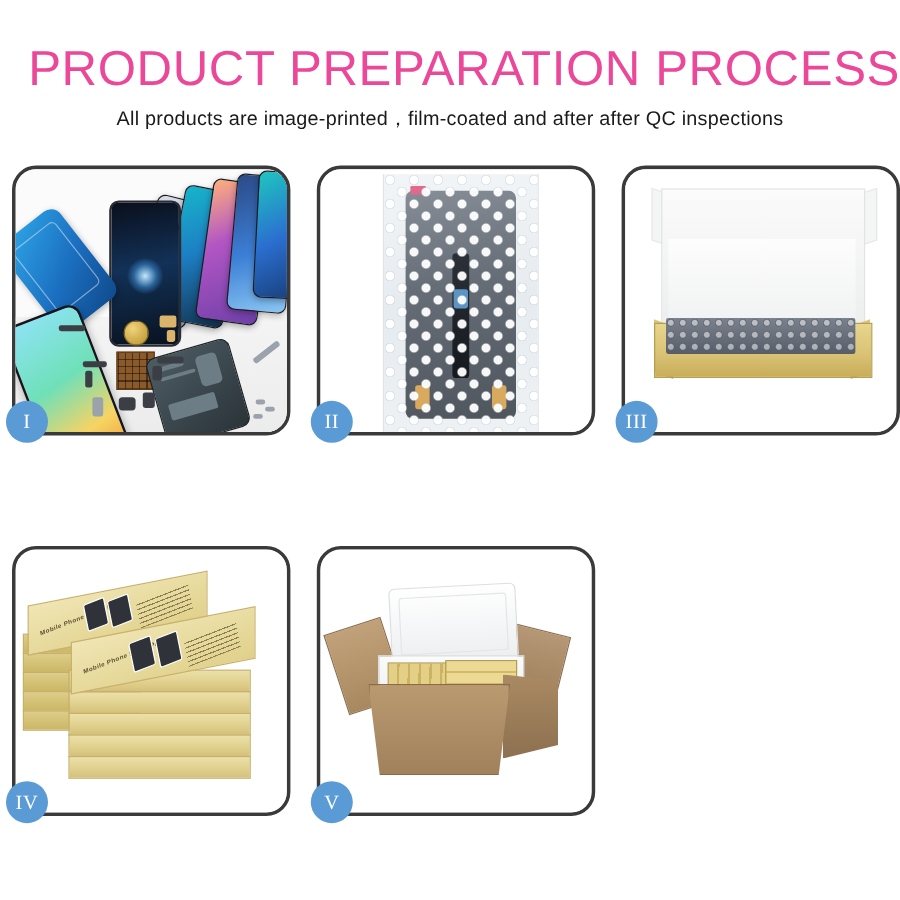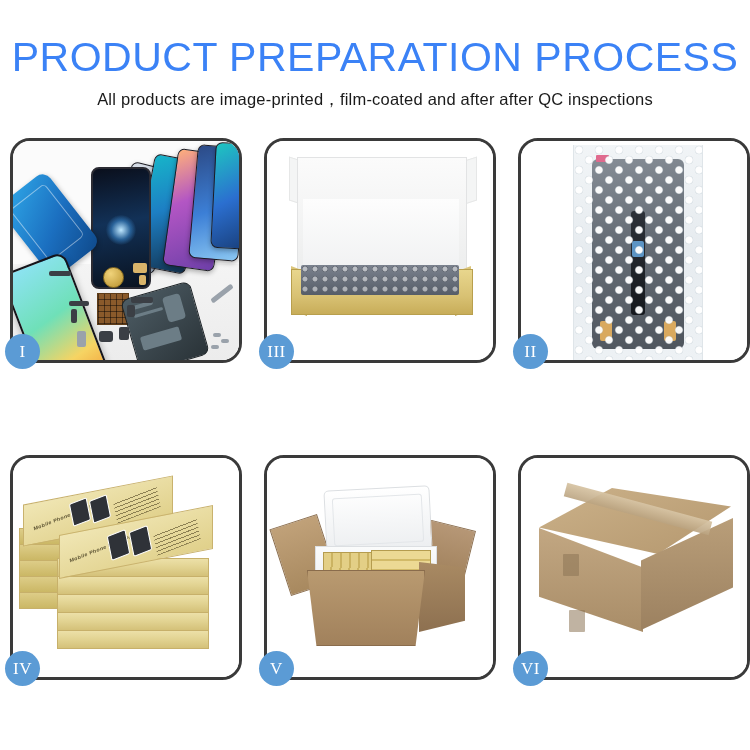--- a/index.html
+++ b/index.html
@@ -18,24 +18,25 @@
   
   .header {
     width: 750px;
     padding-top: 34px;
     text-align: center;
   }
   .page-title {
     font-family: "Liberation Sans", sans-serif;
     font-size: 41px;
     font-weight: 400;
-    color: #3b82f6;
+    color: #ec4899;
     letter-spacing: 0.5px;
     line-height: 46px;
     white-space: nowrap;
+    text-align: right;
   }
   .page-subtitle {
     font-family: "Liberation Sans", sans-serif;
     font-size: 16.5px;
     font-weight: 400;
     color: #1a1a1a;
     letter-spacing: 0.2px;
     margin-top: 9px;
     line-height: 20px;
     white-space: nowrap;
@@ -391,47 +392,47 @@
       <div class="part lite" style="left:196px;top:150px;width:26px;height:5px;transform:rotate(-38deg);"></div>
       <div class="part lite" style="left:200px;top:192px;width:8px;height:4px;"></div>
       <div class="part lite" style="left:208px;top:198px;width:8px;height:4px;"></div>
       <div class="part lite" style="left:198px;top:204px;width:8px;height:4px;"></div>
     </div>
     <div class="badge">I</div>
   </div>
 
   <div class="panel">
     <div class="panel-stage">
-      <div class="p3-bg"></div>
-      <div class="lid-flap-l"></div>
-      <div class="lid-flap-r"></div>
-      <div class="lid-back"></div>
-      <div class="foam-pad"></div>
-      <div class="tray-lip-l"></div>
-      <div class="tray-lip-r"></div>
-      <div class="tray"></div>
-      <div class="tray-inner"></div>
-    </div>
-    <div class="badge">III</div>
-  </div>
-
-  <div class="panel">
-    <div class="panel-stage">
       <div class="p2-bg"></div>
       <div class="bubble-bag">
         <div class="screen-inside"></div>
         <div class="pink-tab"></div>
         <div class="flex-strip"></div>
         <div class="flex-chip"></div>
         <div class="conn" style="left:26px;"></div>
         <div class="conn" style="left:90px;"></div>
         <div class="bubbles"></div>
       </div>
     </div>
     <div class="badge">II</div>
+  </div>
+
+  <div class="panel">
+    <div class="panel-stage">
+      <div class="p3-bg"></div>
+      <div class="lid-flap-l"></div>
+      <div class="lid-flap-r"></div>
+      <div class="lid-back"></div>
+      <div class="foam-pad"></div>
+      <div class="tray-lip-l"></div>
+      <div class="tray-lip-r"></div>
+      <div class="tray"></div>
+      <div class="tray-inner"></div>
+    </div>
+    <div class="badge">III</div>
   </div>
 
   <div class="panel">
     <div class="panel-stage">
       <div class="p4-bg"></div>
       <div class="stack">
 
         <div class="sbox side" style="left:0px;  top:52px;  width:96px; height:15px;"></div>
         <div class="sbox side" style="left:0px;  top:68px;  width:96px; height:15px;"></div>
         <div class="sbox side" style="left:0px;  top:84px;  width:96px; height:15px;"></div>
@@ -468,27 +469,14 @@
       <div class="foam-lid"></div>
       <div class="foam-box"></div>
       <div class="gold-items"></div>
       <div class="gold-items2"></div>
       <div class="carton-side"></div>
       <div class="carton-front"></div>
     </div>
     <div class="badge">V</div>
   </div>
 
-  <div class="panel">
-    <div class="panel-stage">
-      <div class="p6-bg"></div>
-      <div class="c6-sheen"></div>
-      <div class="c6-top"></div>
-      <div class="c6-left"></div>
-      <div class="c6-right"></div>
-      <div class="c6-tape"></div>
-      <div class="c6-tab" style="left:42px; top:96px;"></div>
-      <div class="c6-tab" style="left:48px; top:152px;"></div>
-    </div>
-    <div class="badge">VI</div>
-  </div>
 
 </div>
 
 </body></html>

